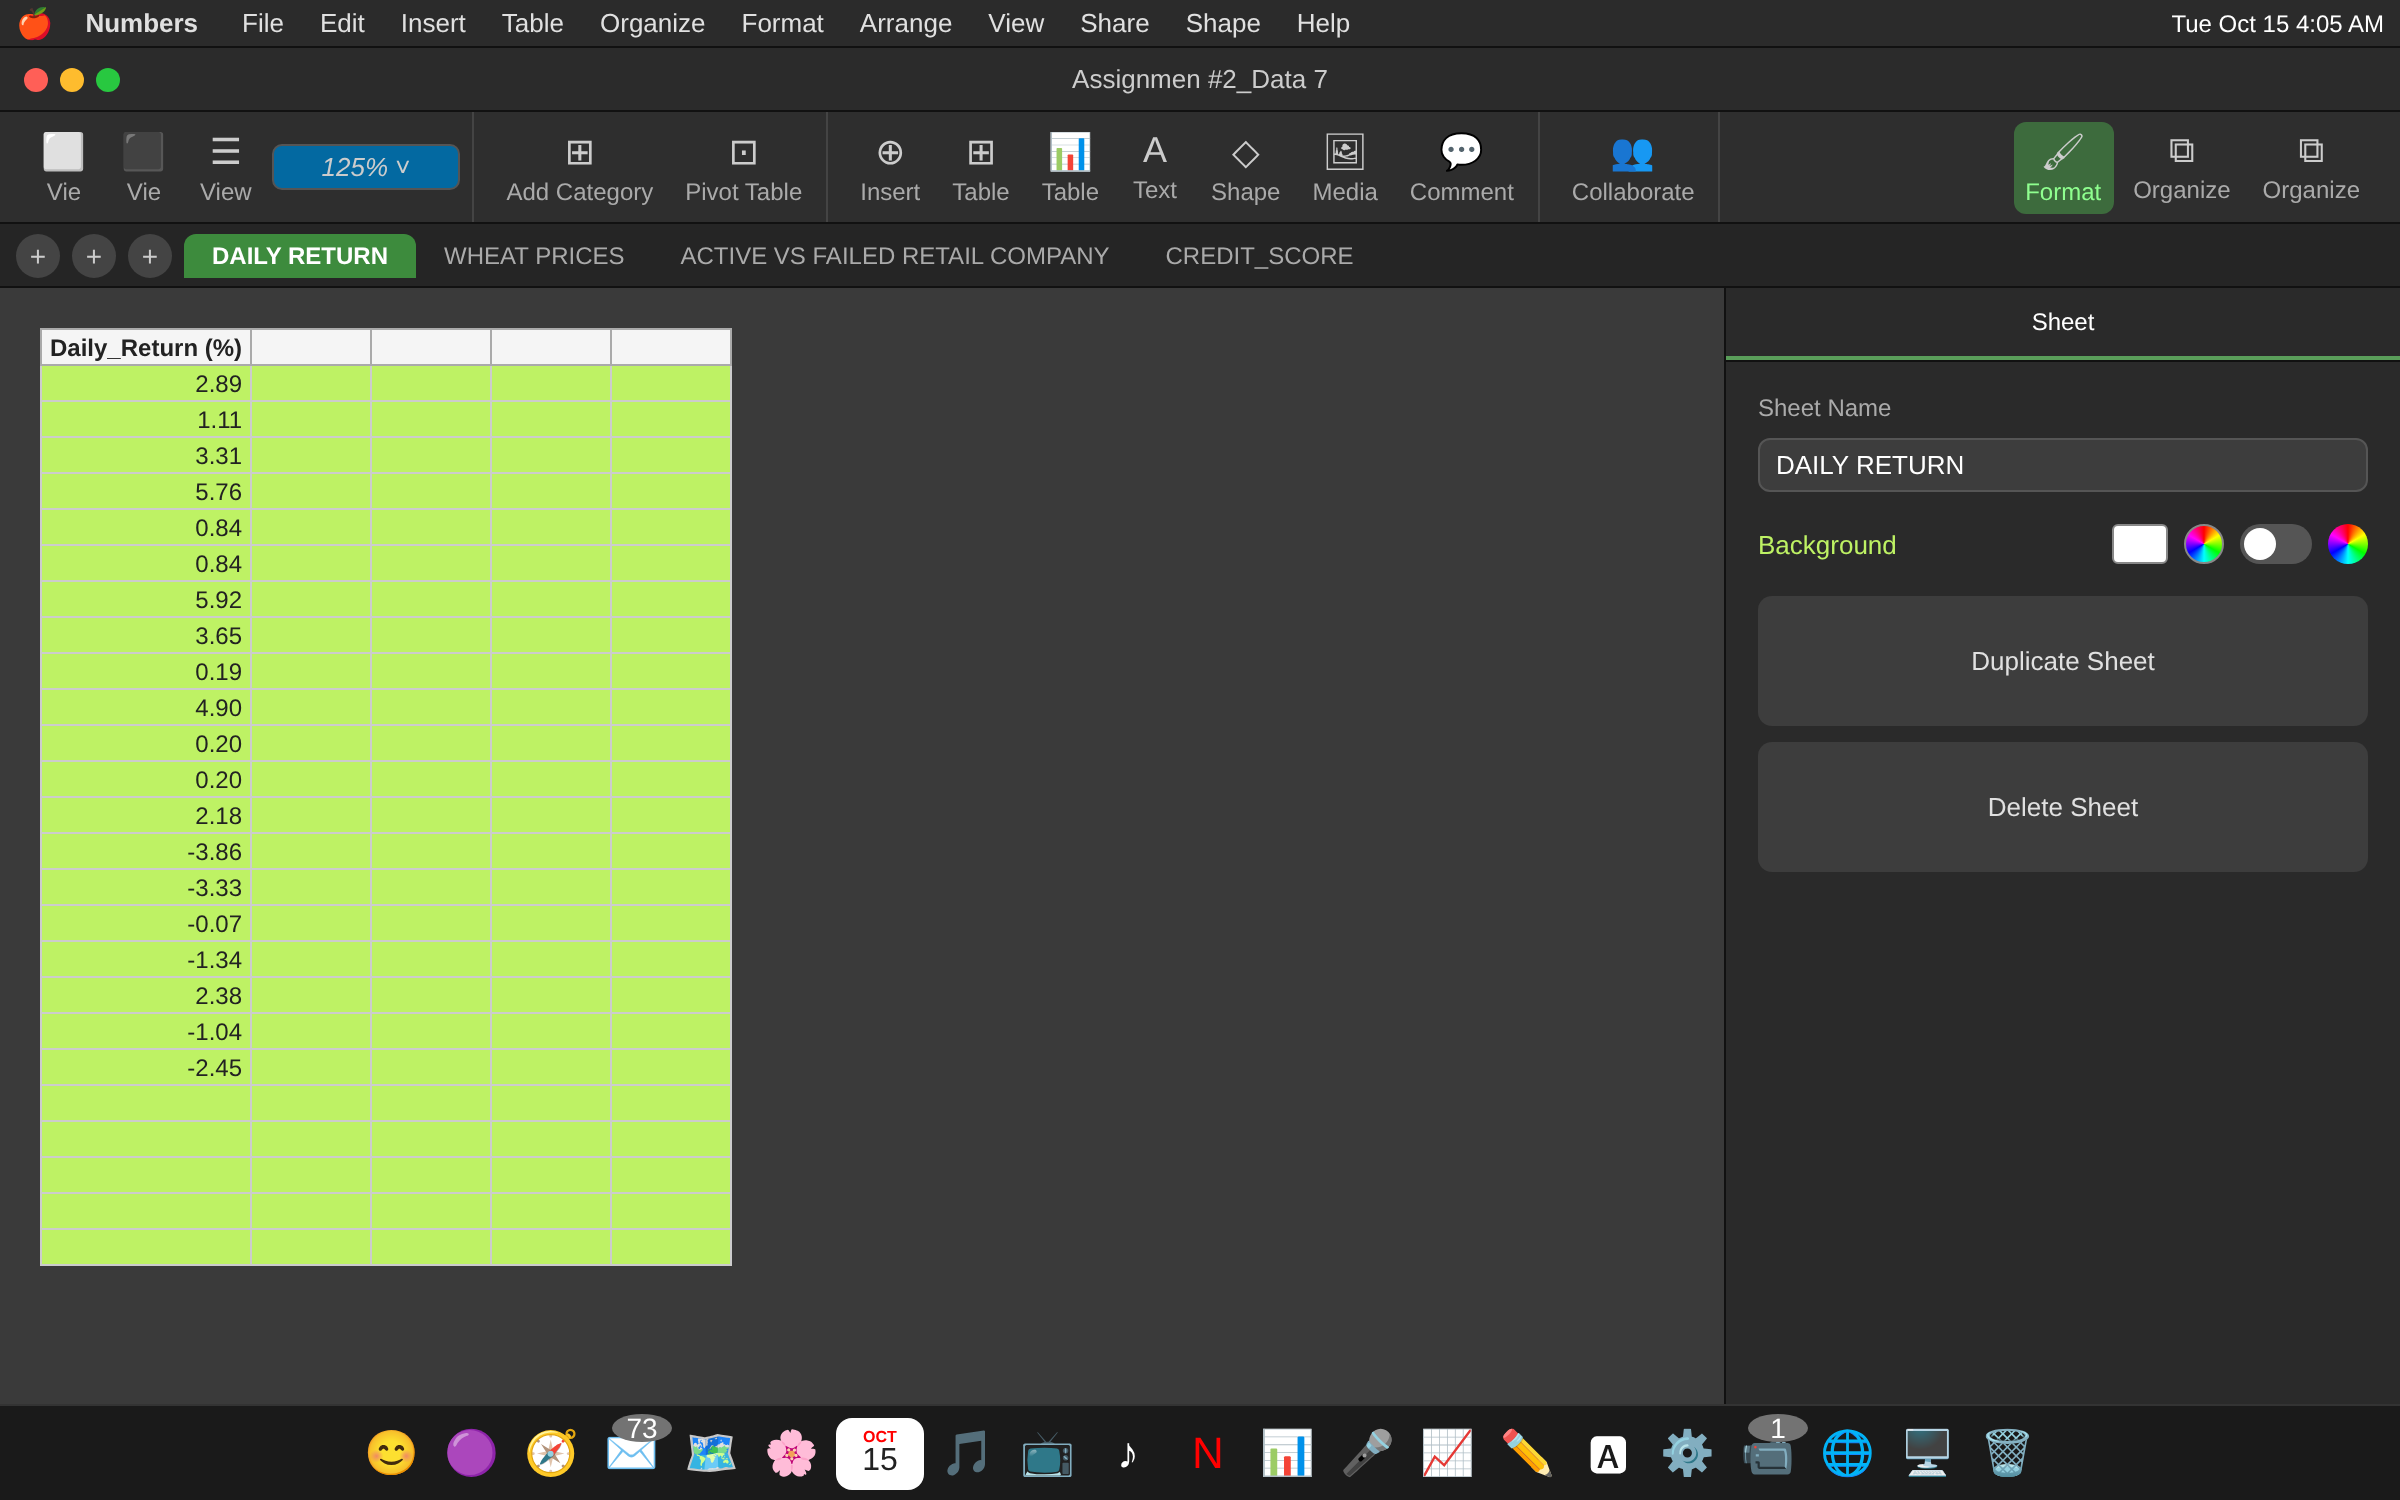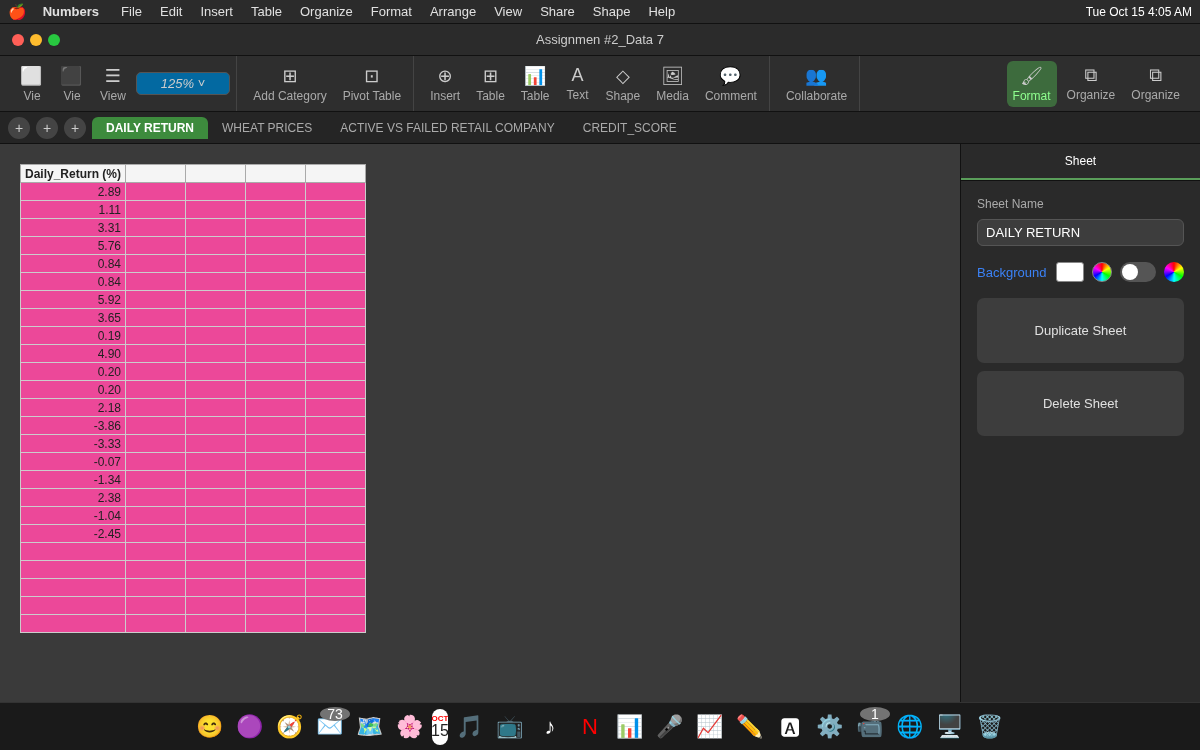--- a/index.html
+++ b/index.html
@@ -172,21 +172,21 @@
       overflow: auto;
       padding: 20px;
     }
     .spreadsheet-container {
       background: #fff;
       display: inline-block;
       min-width: 320px;
     }
     .spreadsheet-table {
       border-collapse: collapse;
-      background: #ec4899;
+      background: #bef264;
       color: #222;
       font-size: 12px;
     }
     .spreadsheet-table th, .spreadsheet-table td {
       border: 1px solid #ccc;
       width: 60px;
       height: 18px;
       padding: 1px 4px;
       text-align: right;
       white-space: nowrap;
@@ -203,21 +203,21 @@
       background: #f5f5f5;
       min-width: 100px;
       width: 100px;
     }
     .data-col {
       text-align: right;
     }
 
     
     .right-panel {
-      width: 240px;
+      width: 338px;
       background: #2a2a2a;
       border-left: 1px solid #111;
       display: flex;
       flex-direction: column;
       padding: 0;
     }
     .panel-tabs {
       display: flex;
       border-bottom: 1px solid #111;
     }
@@ -254,21 +254,21 @@
     .bg-section {
       margin-bottom: 16px;
     }
     .bg-row {
       display: flex;
       align-items: center;
       gap: 8px;
     }
     .bg-label {
       font-size: 13px;
-      color: #3b82f6;
+      color: #bef264;
       flex: 1;
     }
     .bg-color-box {
       width: 28px;
       height: 20px;
       background: #fff;
       border: 1px solid #888;
       border-radius: 3px;
     }
     .bg-color-circle {
@@ -343,21 +343,21 @@
       color: #fff;
       font-size: 14px;
       border-radius: 50%;
       width: 30px;
       height: 14px;
       display: flex;
       align-items: center;
       justify-content: center;
     }
     .dock-date-item {
-      width: 16px;
+      width: 44px;
       height: 36px;
       background: #fff;
       border-radius: 8px;
       display: flex;
       flex-direction: column;
       align-items: center;
       justify-content: center;
       cursor: pointer;
     }
     .dock-date-month {

